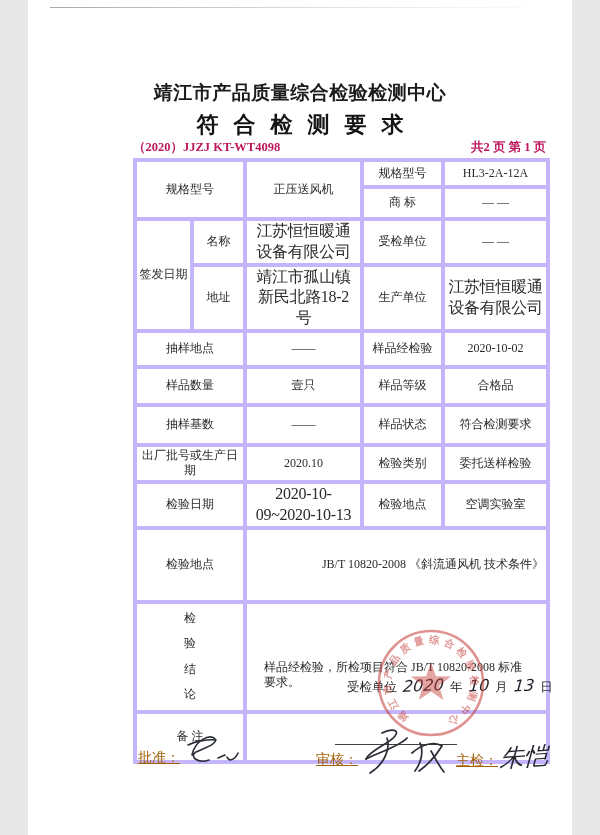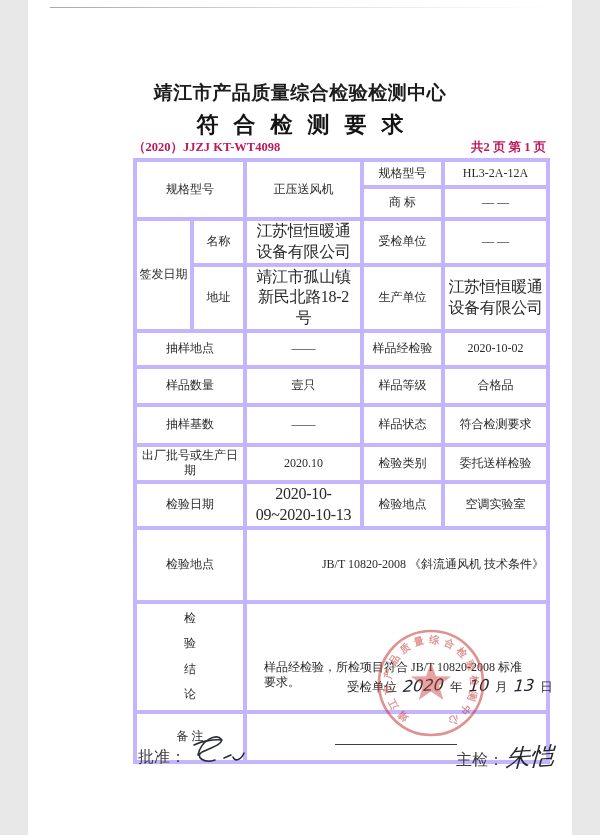--- a/index.html
+++ b/index.html
@@ -44,21 +44,21 @@
   .issue-row{position:absolute;top:72px;left:100px;white-space:nowrap;font-size:12.5px;}
   .hand{
     font-family:"DejaVu Sans",sans-serif;font-style:italic;color:#23262e;
     display:inline-block;transform:skewX(-8deg) rotate(-3deg);
   }
   .issue-row .hand{font-size:16px;margin:0 3px;}
   td.remark-cell{position:relative;}
   .remark-line{position:absolute;left:88px;top:30px;width:122px;height:1px;background:#3f3f3f;}
   .sig-row{position:absolute;top:735px;left:105px;width:430px;height:60px;font-size:13px;}
   .sig-group{position:absolute;white-space:nowrap;}
-  .sig-label{font-size:16px;color:#404040;}
+  .sig-label{font-size:14px;color:#a16207;text-decoration:underline;}
   .sig-svg{vertical-align:middle;margin-left:2px;}
   .chief-name{font-size:24px;margin-left:2px;transform:skewX(-6deg) rotate(-4deg);}
   svg.stamp,svg.edge-stamp{position:absolute;pointer-events:none;}
   svg.stamp{left:347px;top:627px;}
   svg.edge-stamp{left:548px;top:378px;}
 </style>
 </head>
 <body>
 
 <div class="page">
@@ -174,20 +174,32 @@
     <div class="sig-group" style="left:5px;top:10px;">
       <span class="sig-label">批准：</span><svg class="sig-svg" width="62" height="42" viewBox="0 0 62 42" style="margin-top:-14px">
         <g fill="none" stroke="#2a2d36" stroke-width="1.6" stroke-linecap="round">
           <path d="M10 24 C 13 9, 29 2, 33 8 C 36 13, 22 17, 14 21 C 7 25, 15 33, 27 29"></path>
           <path d="M6 14 C 14 10, 26 8, 34 9"></path>
           <path d="M36 27 l 7 -3"></path>
           <path d="M45 26 c 2 5, 8 3, 11 -4"></path>
         </g>
       </svg>
     </div>
+    <div class="sig-group" style="left:183px;top:10px;">
+      <span class="sig-label">审核：</span><svg class="sig-svg" width="92" height="52" viewBox="0 0 92 52" style="margin-top:-20px">
+        <g fill="none" stroke="#2a2d36" stroke-width="1.7" stroke-linecap="round">
+          <path d="M22 8 C 32 3, 40 5, 35 11 C 29 19, 10 25, 6 34"></path>
+          <path d="M6 34 C 22 26, 40 21, 47 13"></path>
+          <path d="M27 13 C 31 25, 23 40, 10 48"></path>
+          <path d="M60 18 C 64 26, 61 38, 55 46"></path>
+          <path d="M52 28 C 62 19, 75 16, 82 21 C 76 31, 66 41, 59 46"></path>
+          <path d="M71 26 C 75 33, 79 41, 84 47"></path>
+        </g>
+      </svg>
+    </div>
     <div class="sig-group" style="left:323px;top:6px;">
       <span class="sig-label">主检：</span><span class="hand chief-name">朱恺</span>
     </div>
   </div>
 
   <svg class="stamp" width="112" height="112" viewBox="0 0 112 112">
     <g opacity="0.55">
       <circle cx="56" cy="56" r="52" fill="none" stroke="#c43b38" stroke-width="2.6"></circle>
       <polygon fill="#c43b38" opacity="0.85" points="56,35 60.9,49.2 76,49.5 64,58.6 68.4,73 56,64.4 43.7,73 48,58.6 36,49.5 51.1,49.2"></polygon>
       <defs>

